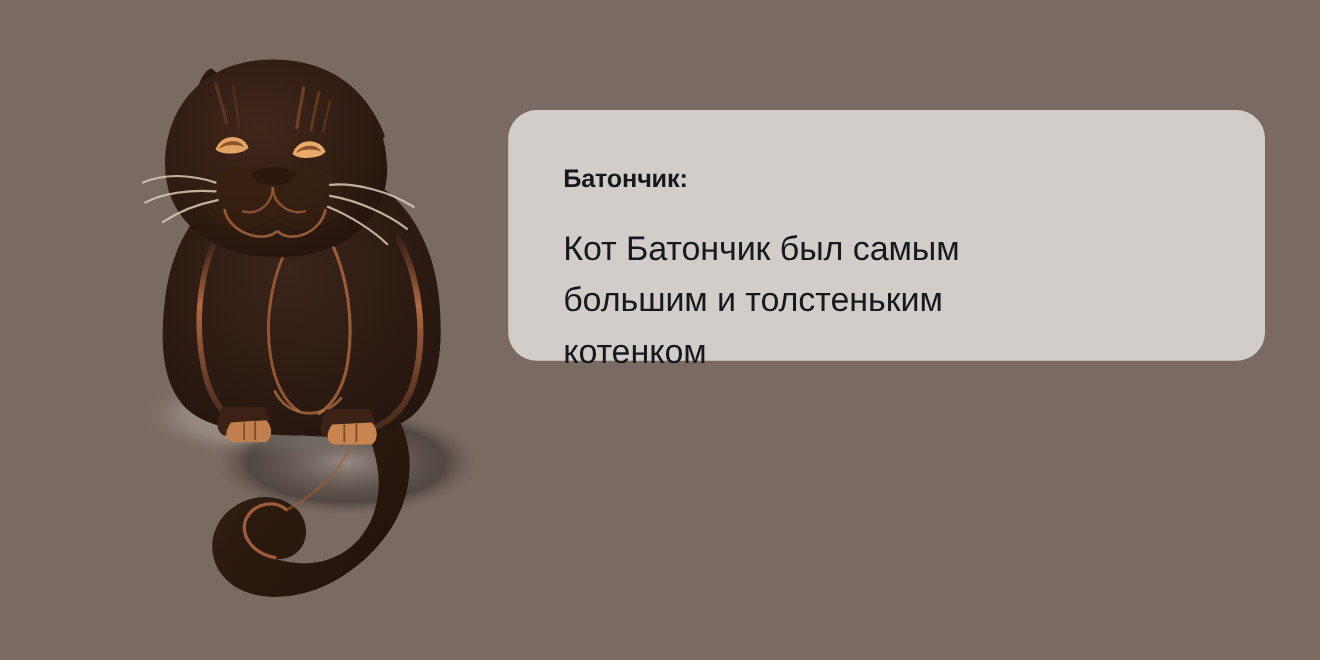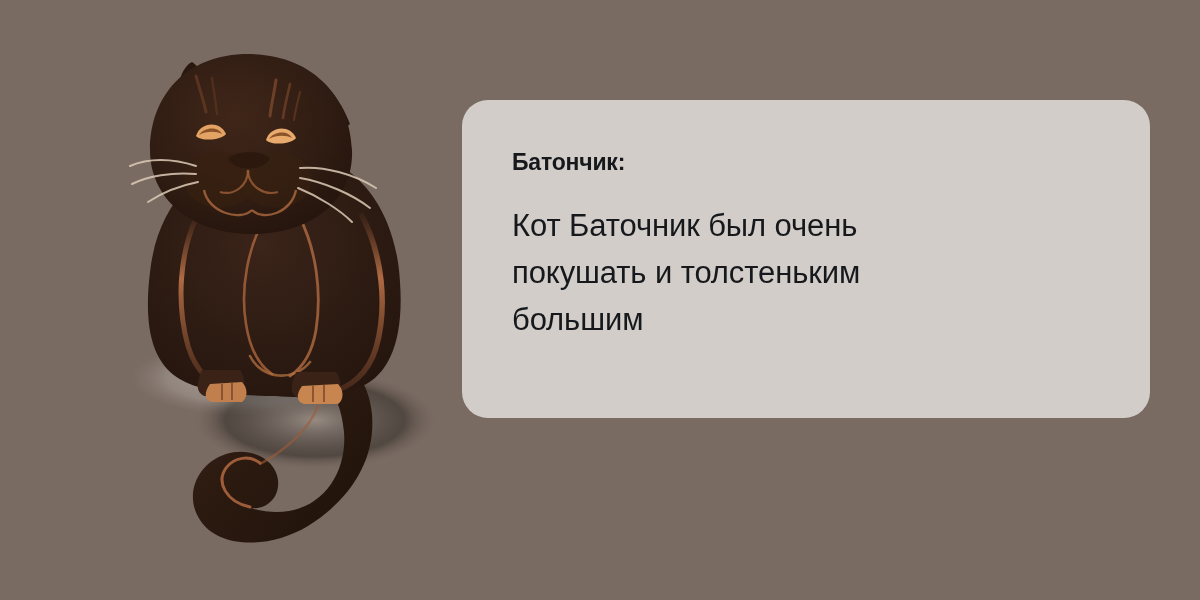--- a/index.html
+++ b/index.html
@@ -35,21 +35,21 @@
     width: 100%;
     height: 100%;
   }
 
   
   #speech-card {
     position: absolute;
     left: 462px;
     top: 100px;
     width: 688px;
-    height: 318px;
+    height: 228px;
     background: #d2cdc9;
     border-radius: 26px;
     box-sizing: border-box;
     padding: 48px 55px 40px 50px;
   }
 
   #speaker-name {
     font-family: "Liberation Sans", sans-serif;
     font-weight: bold;
     font-size: 23px;
@@ -227,19 +227,19 @@
           <path d="M200 138 C 224 142, 252 154, 270 168"></path>
           <path d="M198 148 C 218 156, 240 170, 252 182"></path>
         </g>
       </g>
     </svg>
   </div>
 
   <div id="speech-card" style="background: rgb(210, 205, 201); border-radius: 26px; color: rgb(22, 24, 28);">
     <div id="speaker-name">Батончик:</div>
     <div id="message-body">
-      <span class="msg-line">Кот Баточник был очень</span>
-      <span class="msg-line">покушать и толстеньким</span>
-      <span class="msg-line">большим</span>
+      <span class="msg-line">Кот Батончик был самым</span>
+      <span class="msg-line">большим и толстеньким</span>
+      <span class="msg-line">котенком</span>
     </div>
   </div>
 
 </div>
 
 </body></html>

